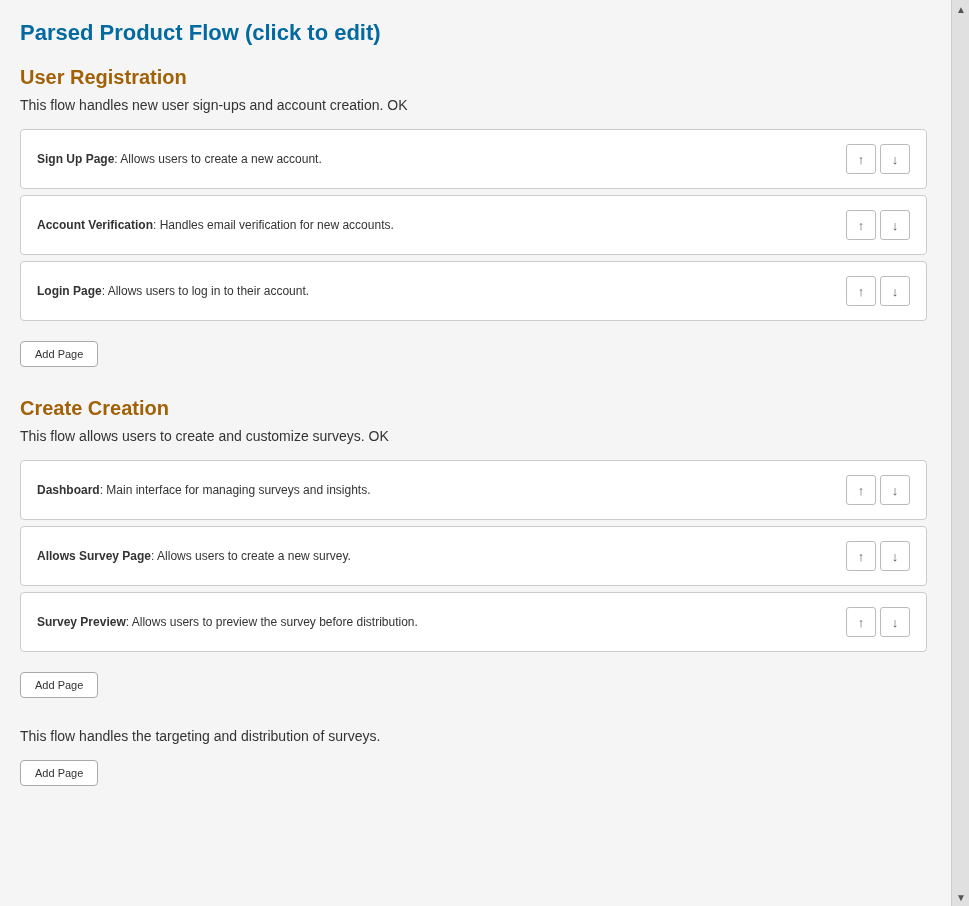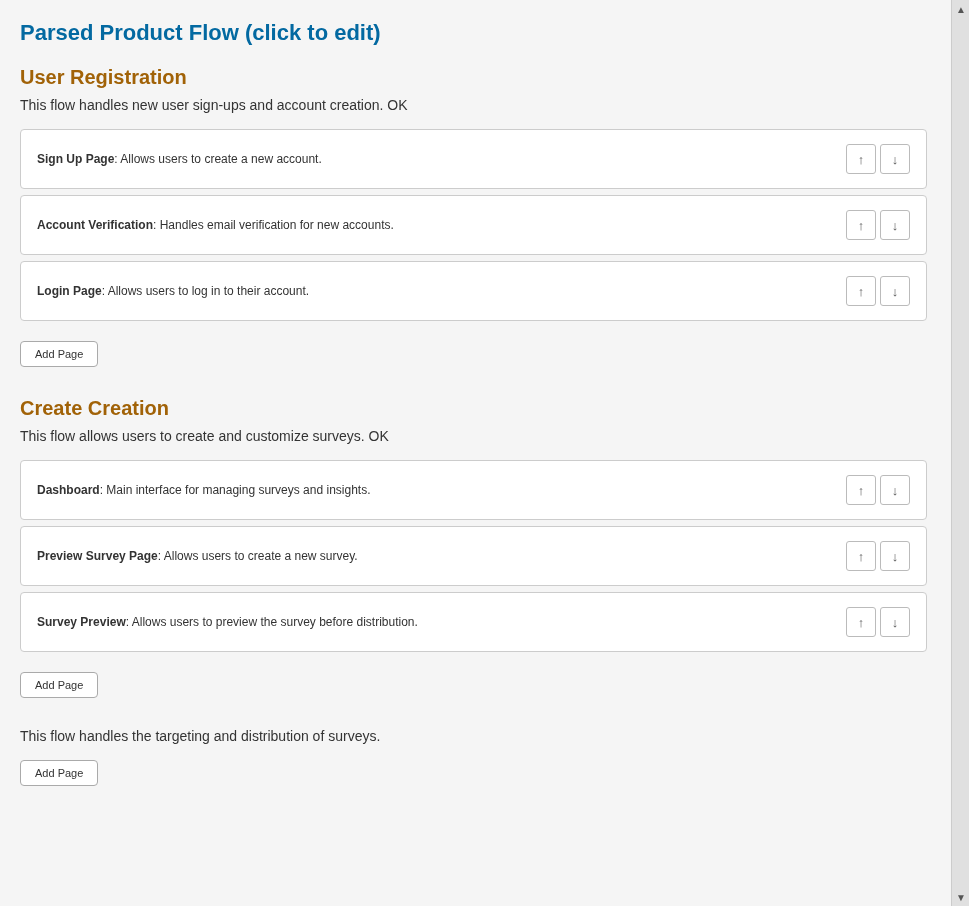--- a/index.html
+++ b/index.html
@@ -176,21 +176,21 @@
         </div><button class="add-page-btn">Add Page</button></div>
       <div class="flow-section"><h2 class="flow-title">Create Creation</h2><p class="flow-description">This flow allows users to create and customize surveys. OK</p><div class="pages-list">
           <div class="page-item">
             <span class="page-item-text"><strong>Dashboard</strong>: Main interface for managing surveys and insights.</span>
             <div class="page-item-buttons">
               <button class="arrow-btn">↑</button>
               <button class="arrow-btn">↓</button>
             </div>
           </div>
           <div class="page-item">
-            <span class="page-item-text"><strong>Preview Survey Page</strong>: Allows users to create a new survey.</span>
+            <span class="page-item-text"><strong>Allows Survey Page</strong>: Allows users to create a new survey.</span>
             <div class="page-item-buttons">
               <button class="arrow-btn">↑</button>
               <button class="arrow-btn">↓</button>
             </div>
           </div>
           <div class="page-item">
             <span class="page-item-text"><strong>Survey Preview</strong>: Allows users to preview the survey before distribution.</span>
             <div class="page-item-buttons">
               <button class="arrow-btn">↑</button>
               <button class="arrow-btn">↓</button>

